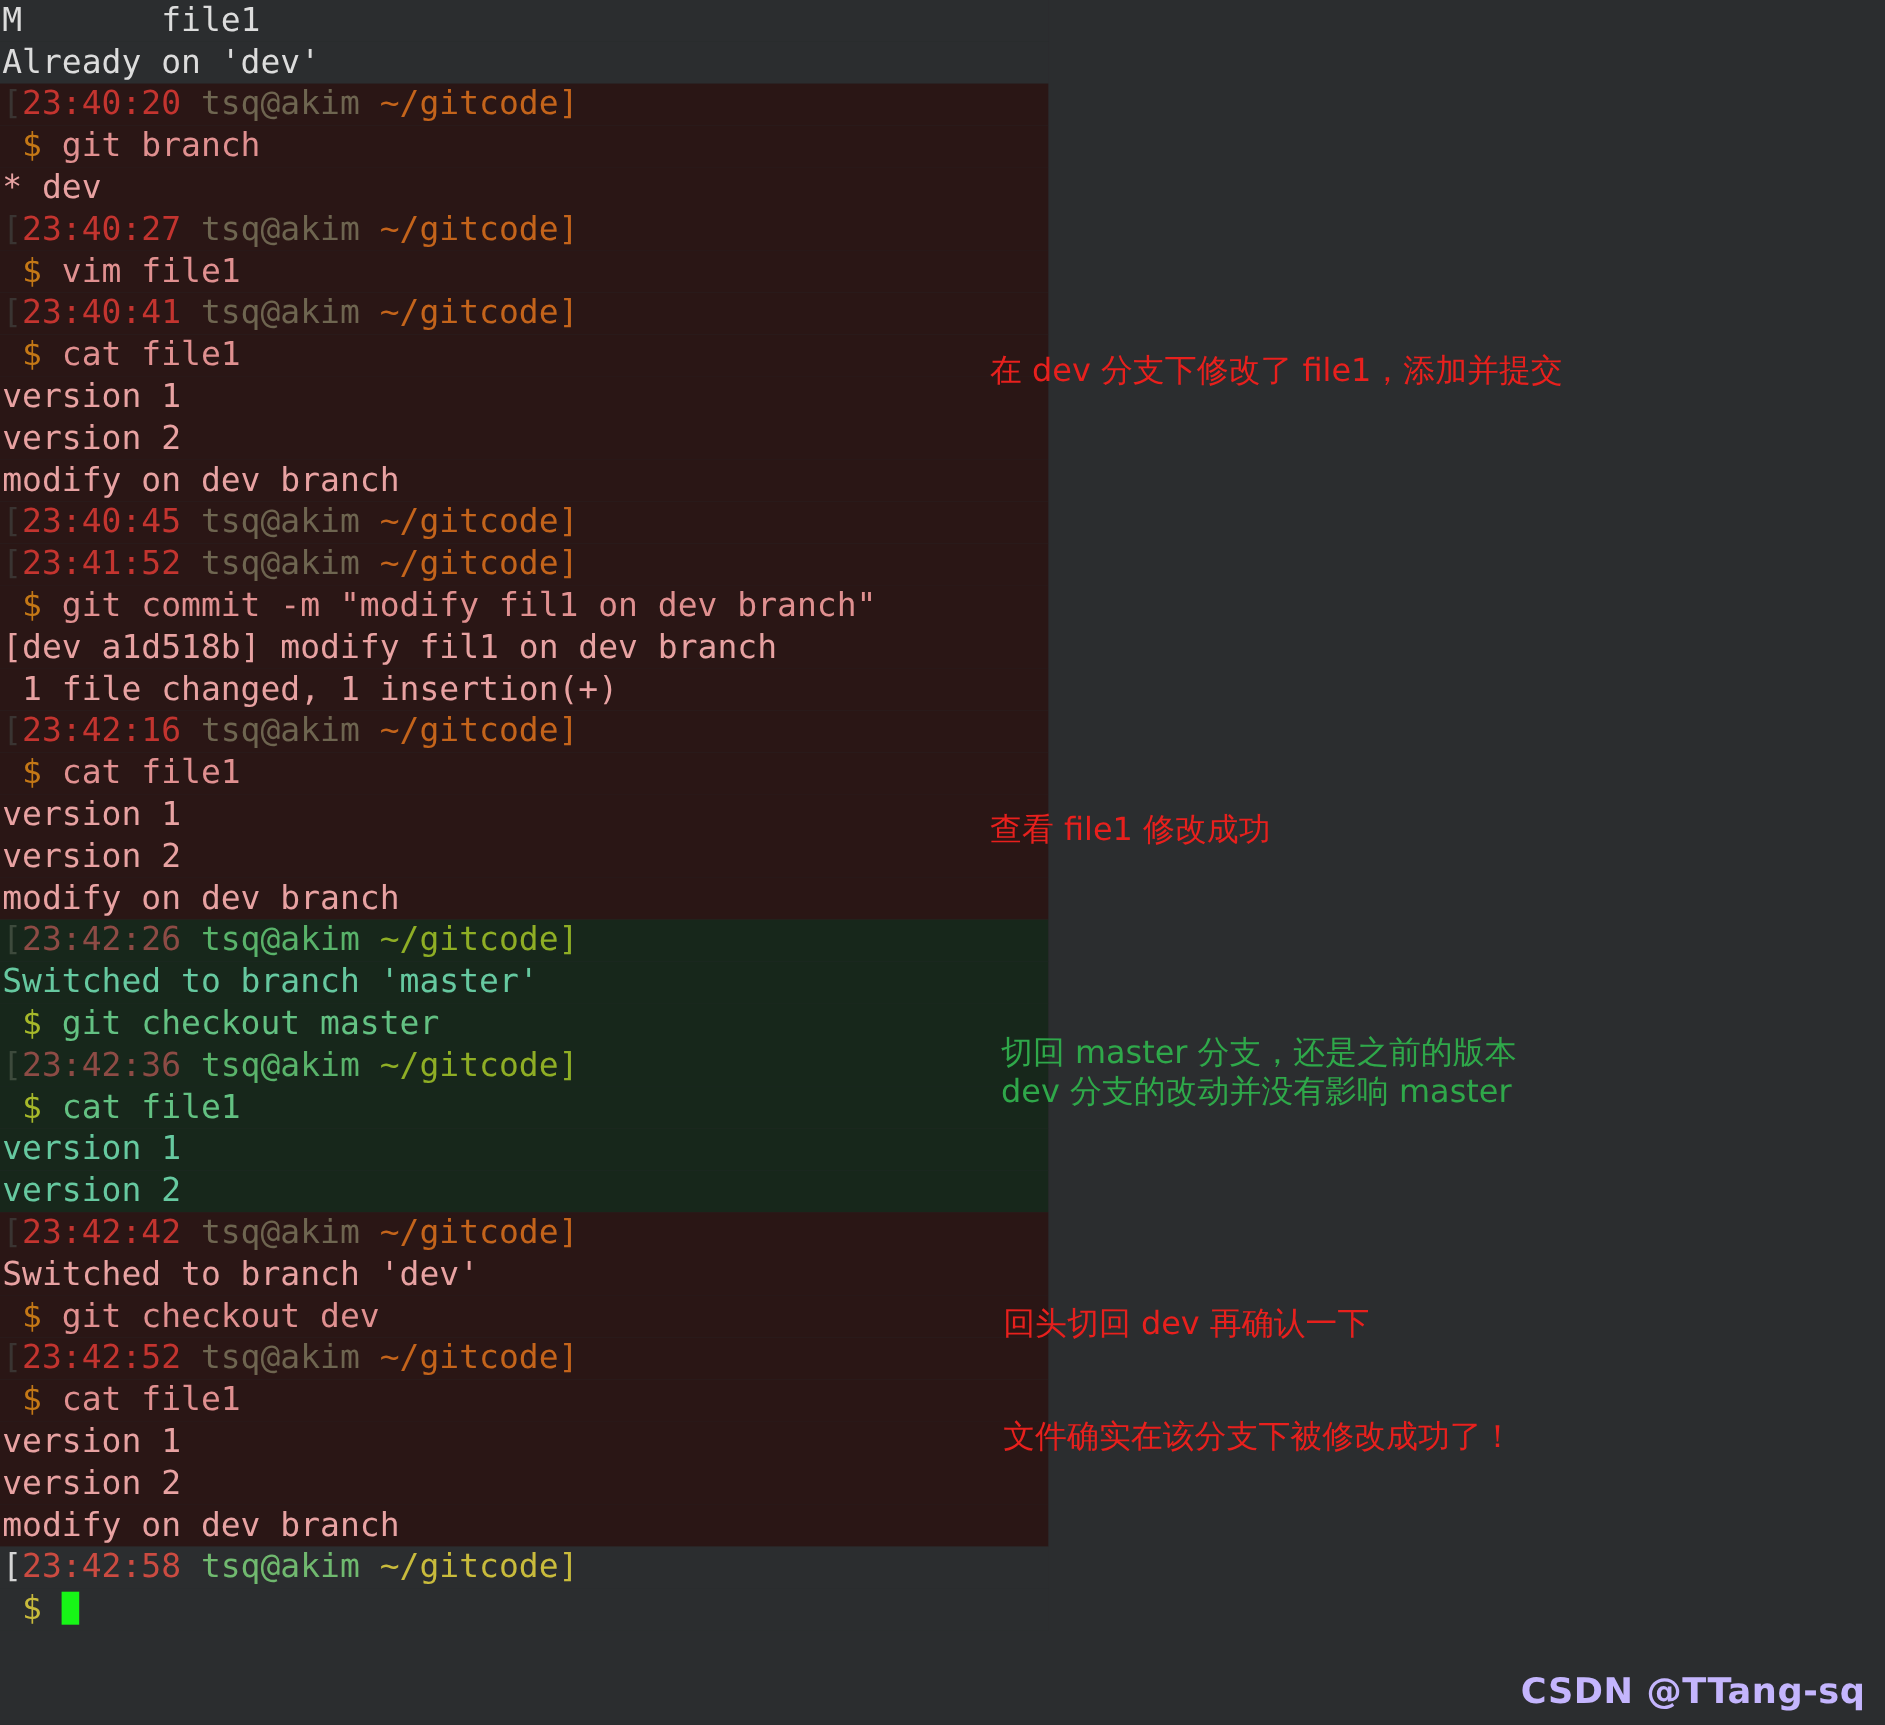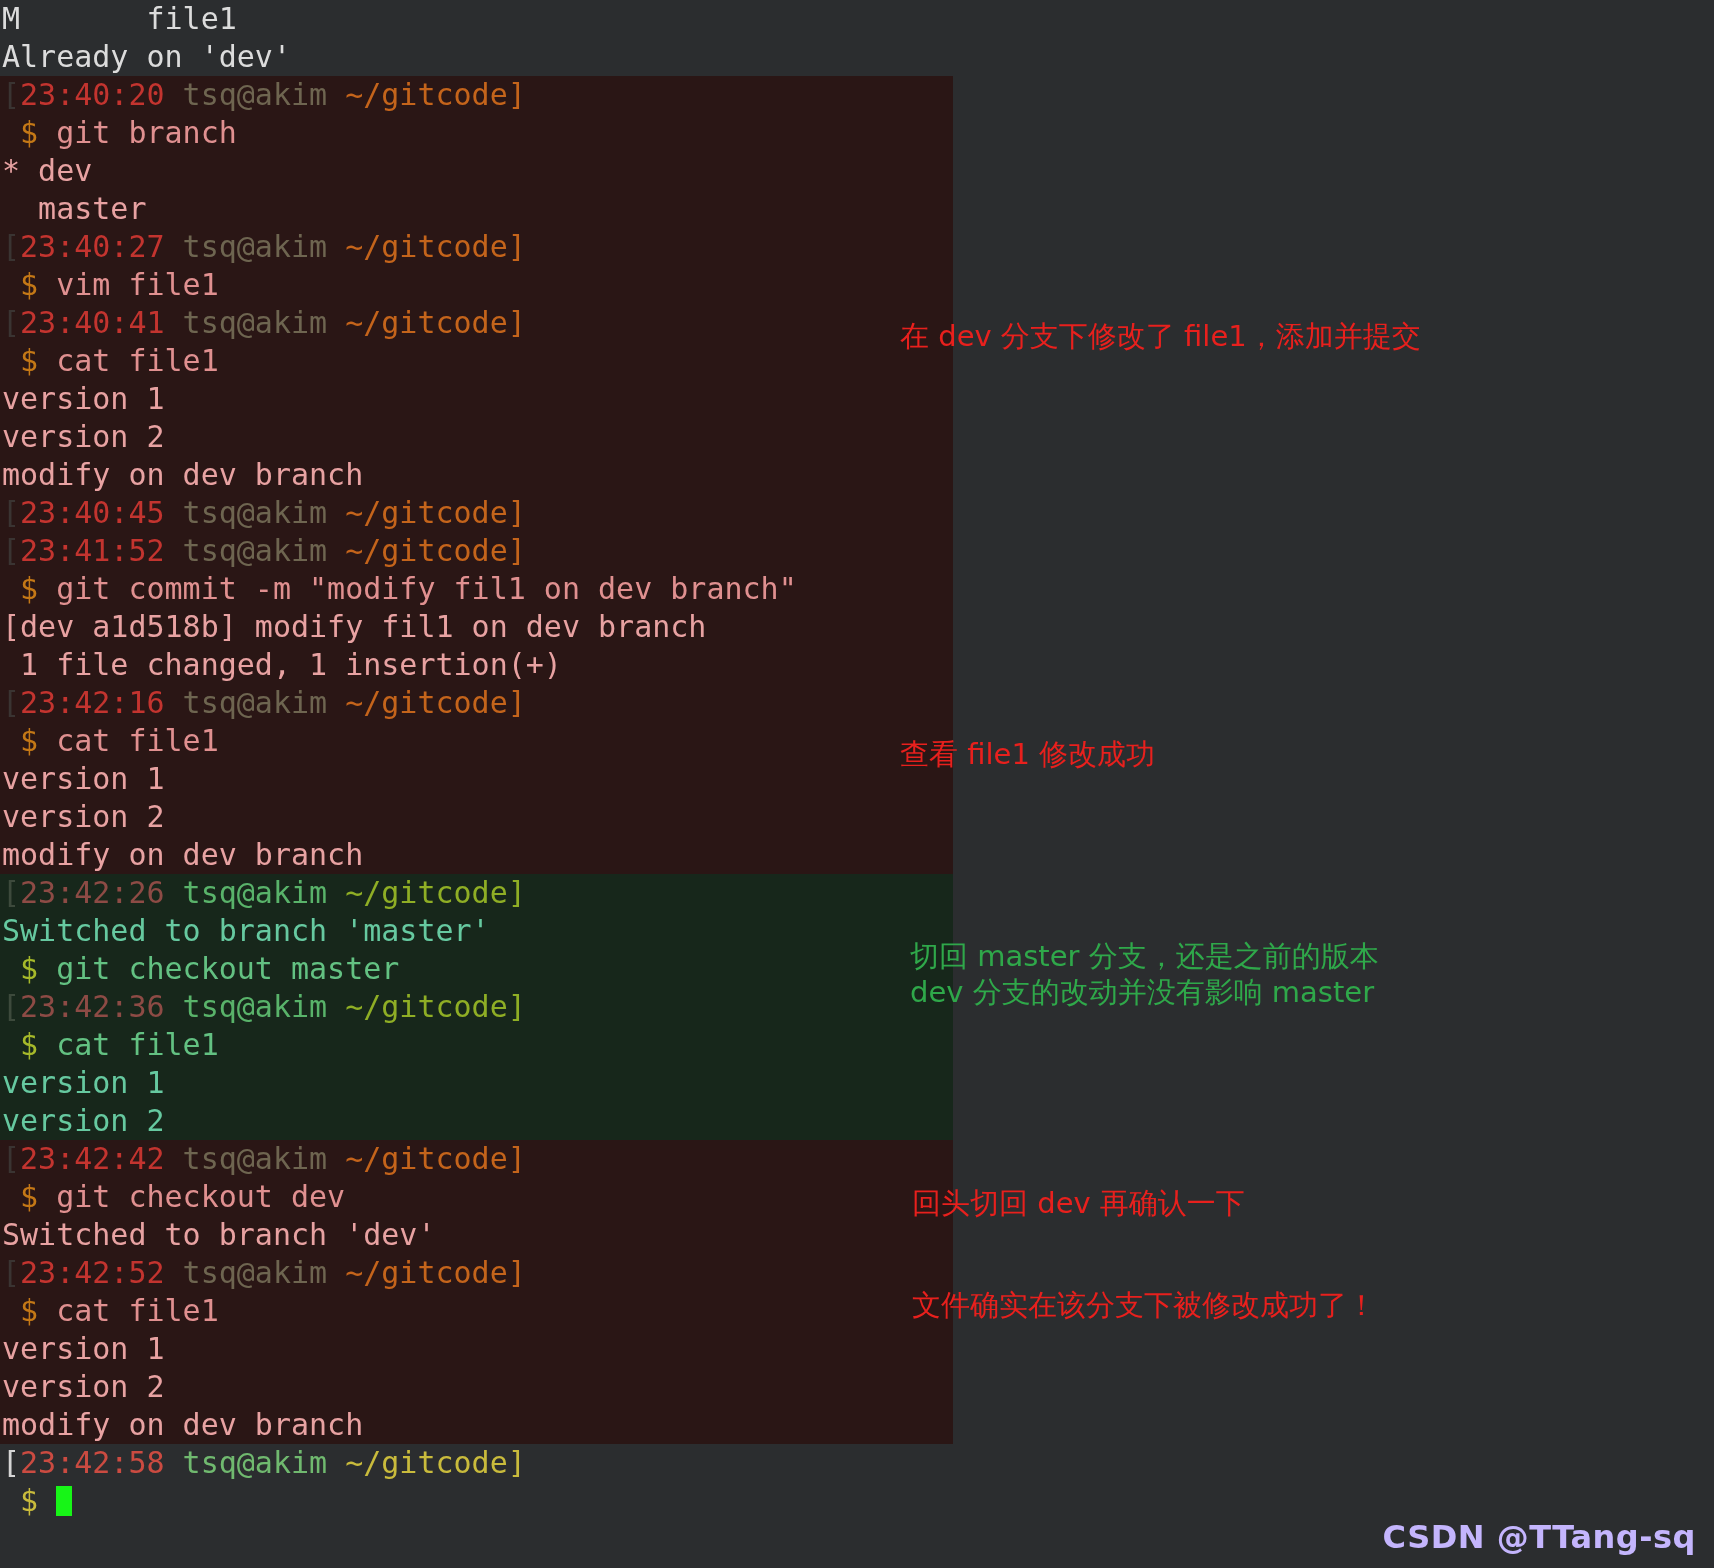--- a/index.html
+++ b/index.html
@@ -99,21 +99,20 @@
 </head>
 <body>
 
 <div id="terminal">
   <div id="term-lines">
       <div class="term-line bg-plain"><span class="out">M       file1</span></div>
       <div class="term-line bg-plain"><span class="out">Already on 'dev'</span></div>
       <div class="term-line bg-red"><span class="bk">[</span><span class="br">23:40:20</span><span class="user"> tsq@akim </span><span class="path">~/gitcode]</span></div>
       <div class="term-line bg-red"><span class="dollar"> $ </span><span class="cmd">git branch</span></div>
       <div class="term-line bg-red"><span class="out">* dev</span></div>
-      <div class="term-line bg-red"><span class="out">  master</span></div>
       <div class="term-line bg-red"><span class="bk">[</span><span class="br">23:40:27</span><span class="user"> tsq@akim </span><span class="path">~/gitcode]</span></div>
       <div class="term-line bg-red"><span class="dollar"> $ </span><span class="cmd">vim file1</span></div>
       <div class="term-line bg-red"><span class="bk">[</span><span class="br">23:40:41</span><span class="user"> tsq@akim </span><span class="path">~/gitcode]</span></div>
       <div class="term-line bg-red"><span class="dollar"> $ </span><span class="cmd">cat file1</span></div>
       <div class="term-line bg-red"><span class="out">version 1</span></div>
       <div class="term-line bg-red"><span class="out">version 2</span></div>
       <div class="term-line bg-red"><span class="out">modify on dev branch</span></div>
       <div class="term-line bg-red"><span class="bk">[</span><span class="br">23:40:45</span><span class="user"> tsq@akim </span><span class="path">~/gitcode]</span></div>
       <div class="term-line bg-red"><span class="bk">[</span><span class="br">23:41:52</span><span class="user"> tsq@akim </span><span class="path">~/gitcode]</span></div>
       <div class="term-line bg-red"><span class="dollar"> $ </span><span class="cmd">git commit -m "modify fil1 on dev branch"</span></div>
@@ -125,22 +124,22 @@
       <div class="term-line bg-red"><span class="out">version 2</span></div>
       <div class="term-line bg-red"><span class="out">modify on dev branch</span></div>
       <div class="term-line bg-green"><span class="bk">[</span><span class="br">23:42:26</span><span class="user"> tsq@akim </span><span class="path">~/gitcode]</span></div>
       <div class="term-line bg-green"><span class="out">Switched to branch 'master'</span></div>
       <div class="term-line bg-green"><span class="dollar"> $ </span><span class="cmd">git checkout master</span></div>
       <div class="term-line bg-green"><span class="bk">[</span><span class="br">23:42:36</span><span class="user"> tsq@akim </span><span class="path">~/gitcode]</span></div>
       <div class="term-line bg-green"><span class="dollar"> $ </span><span class="cmd">cat file1</span></div>
       <div class="term-line bg-green"><span class="out">version 1</span></div>
       <div class="term-line bg-green"><span class="out">version 2</span></div>
       <div class="term-line bg-red"><span class="bk">[</span><span class="br">23:42:42</span><span class="user"> tsq@akim </span><span class="path">~/gitcode]</span></div>
+      <div class="term-line bg-red"><span class="out">Switched to branch 'dev'</span></div>
       <div class="term-line bg-red"><span class="dollar"> $ </span><span class="cmd">git checkout dev</span></div>
-      <div class="term-line bg-red"><span class="out">Switched to branch 'dev'</span></div>
       <div class="term-line bg-red"><span class="bk">[</span><span class="br">23:42:52</span><span class="user"> tsq@akim </span><span class="path">~/gitcode]</span></div>
       <div class="term-line bg-red"><span class="dollar"> $ </span><span class="cmd">cat file1</span></div>
       <div class="term-line bg-red"><span class="out">version 1</span></div>
       <div class="term-line bg-red"><span class="out">version 2</span></div>
       <div class="term-line bg-red"><span class="out">modify on dev branch</span></div>
       <div class="term-line bg-plain"><span class="bk">[</span><span class="br">23:42:58</span><span class="user"> tsq@akim </span><span class="path">~/gitcode]</span></div>
       <div class="term-line bg-plain"><span class="dollar"> $ </span><span class="cursor"></span></div>
     </div>
 </div>
 

